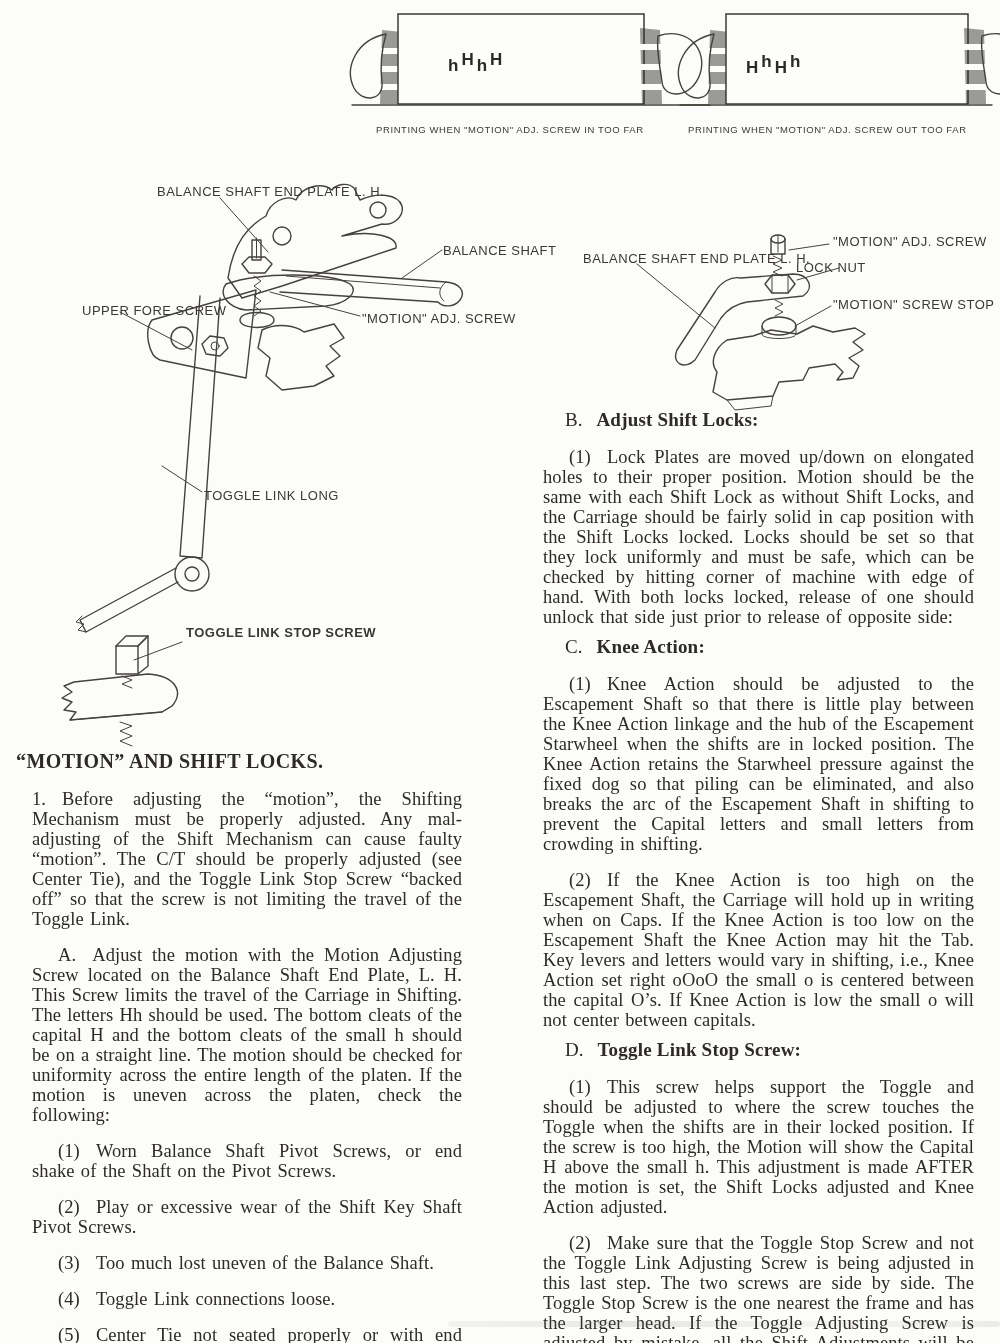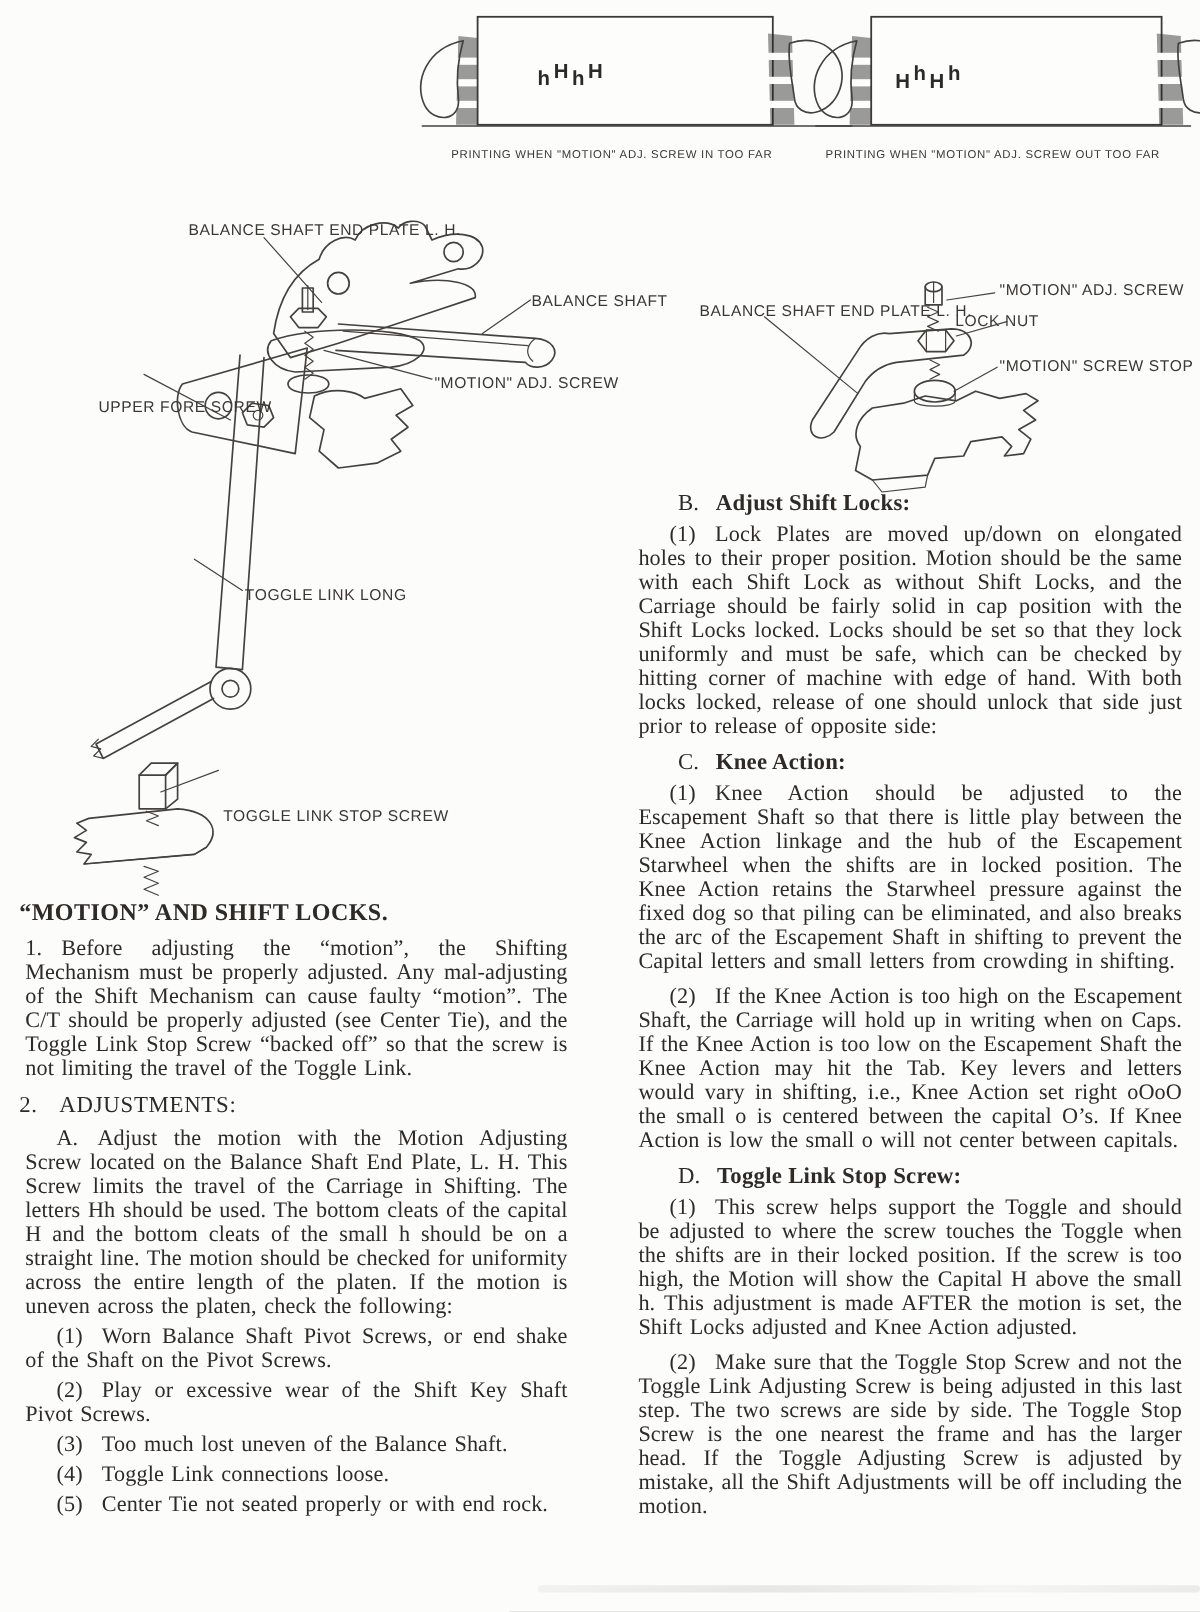--- a/index.html
+++ b/index.html
@@ -5,21 +5,21 @@
   html,body{margin:0;padding:0;background:#d9d9d6;}
   .page{
     position:relative;width:1000px;height:1343px;margin:0 auto;
     background:#fcfcfa;overflow:hidden;
     font-family:"Liberation Serif",serif;color:#2e2b27;
   }
   
   .col{position:absolute;}
   .col-left{left:16px;top:750px;width:462px;}
   .col-right{left:527px;top:409px;width:463px;}
-  .bodytext{font-size:18.5px;line-height:20px;text-align:justify;word-spacing:1.5px;letter-spacing:0.1px;margin:5px;}
+  .bodytext{font-size:18.5px;line-height:20px;text-align:justify;word-spacing:1.5px;letter-spacing:0.1px;margin:16px;}
   .main-head{font-size:20px;font-weight:bold;letter-spacing:0.4px;margin:0 0 8px 0;}
   .num-head{font-size:19px;margin:10px 0 6px 0;letter-spacing:0.6px;}
   .num-head .pnum{margin-right:18px;}
   .pnum{margin-right:16px;}
   .indent{text-indent:26px;}
   .item{margin-top:5px;}
   .sec-head{font-size:19px;margin:9px 0 4px 0;padding-left:38px;}
   .sec-head .sec-letter{margin-right:14px;font-weight:normal;}
   .sec-head .sec-title{font-weight:bold;letter-spacing:0.2px;}
   .mb{margin-bottom:9px;}
@@ -146,24 +146,24 @@
 
     <rect class="ln" x="86" y="466" width="22" height="28"></rect>
     <path class="ln" d="M86,466 L96,456 L118,456 L108,466"></path>
     <path class="ln" d="M108,466 L118,456 L118,486 L108,494"></path>
     <path class="ln-thin" d="M92,496 l10,4 l-10,4 l10,4"></path>
 
     <path class="ln-thin" d="M90,542 l12,4 l-12,5 l12,5 l-12,5 l12,5"></path>
   </svg>
   <span class="dlabel" style="left:157px;top:184px;">BALANCE SHAFT END PLATE L. H.</span>
   <span class="dlabel" style="left:443px;top:243px;">BALANCE SHAFT</span>
-  <span class="dlabel" style="left:82px;top:303px;margin-top:28px;">UPPER FORE SCREW</span>
+  <span class="dlabel" style="left:82px;top:303px;">UPPER FORE SCREW</span>
   <span class="dlabel" style="left:362px;top:311px;">"MOTION" ADJ. SCREW</span>
   <span class="dlabel" style="left:204px;top:488px;">TOGGLE LINK LONG</span>
-  <span class="dlabel" style="left:186px;top:672px;">TOGGLE LINK STOP SCREW</span>
+  <span class="dlabel" style="left:186px;top:625px;font-weight:bold;">TOGGLE LINK STOP SCREW</span>
 
   <svg style="left:575px;top:222px;" width="402" height="192" viewBox="0 0 402 192">
 
     <line class="ln-thin" x1="254" y1="22" x2="214" y2="28"></line>
     <line class="ln-thin" x1="62" y1="42" x2="140" y2="106"></line>
     <line class="ln-thin" x1="264" y1="46" x2="222" y2="58"></line>
     <line class="ln-thin" x1="256" y1="84" x2="220" y2="104"></line>
 
     <ellipse class="ln" cx="203" cy="17" rx="7" ry="4"></ellipse>
     <path class="ln" d="M196,17 L196,32 L210,32 L210,17"></path>
@@ -187,21 +187,20 @@
   <span class="dlabel" style="left:833px;top:234px;">"MOTION" ADJ. SCREW</span>
   <span class="dlabel" style="left:583px;top:251px;">BALANCE SHAFT END PLATE L. H.</span>
   <span class="dlabel" style="left:796px;top:260px;">LOCK NUT</span>
   <span class="dlabel" style="left:833px;top:297px;">"MOTION" SCREW STOP</span>
 
   <div class="col col-left">
     <p class="main-head">“MOTION” AND SHIFT LOCKS.</p>
 
     <p class="bodytext mb"><span class="pnum">1.</span><span>Before adjusting the “motion”, the Shifting Mechanism must be properly adjusted. Any mal-adjusting of the Shift Mechanism can cause faulty “motion”. The C/T should be properly adjusted (see Center Tie), and the Toggle Link Stop Screw “backed off” so that the screw is not limiting the travel of the Toggle Link.</span></p>
 
-    <p class="num-head"><span class="pnum">2.</span><span>ADJUSTMENTS:</span></p>
 
     <p class="bodytext indent"><span class="pnum">A.</span><span>Adjust the motion with the Motion Adjusting Screw located on the Balance Shaft End Plate, L. H. This Screw limits the travel of the Carriage in Shifting. The letters Hh should be used. The bottom cleats of the capital H and the bottom cleats of the small h should be on a straight line. The motion should be checked for uniformity across the entire length of the platen. If the motion is uneven across the platen, check the following:</span></p>
 
     <p class="bodytext indent item"><span class="pnum">(1)</span><span>Worn Balance Shaft Pivot Screws, or end shake of the Shaft on the Pivot Screws.</span></p>
     <p class="bodytext indent item"><span class="pnum">(2)</span><span>Play or excessive wear of the Shift Key Shaft Pivot Screws.</span></p>
     <p class="bodytext indent item"><span class="pnum">(3)</span><span>Too much lost uneven of the Balance Shaft.</span></p>
     <p class="bodytext indent item"><span class="pnum">(4)</span><span>Toggle Link connections loose.</span></p>
     <p class="bodytext indent item"><span class="pnum">(5)</span><span>Center Tie not seated properly or with end rock.</span></p>
   </div>
 

